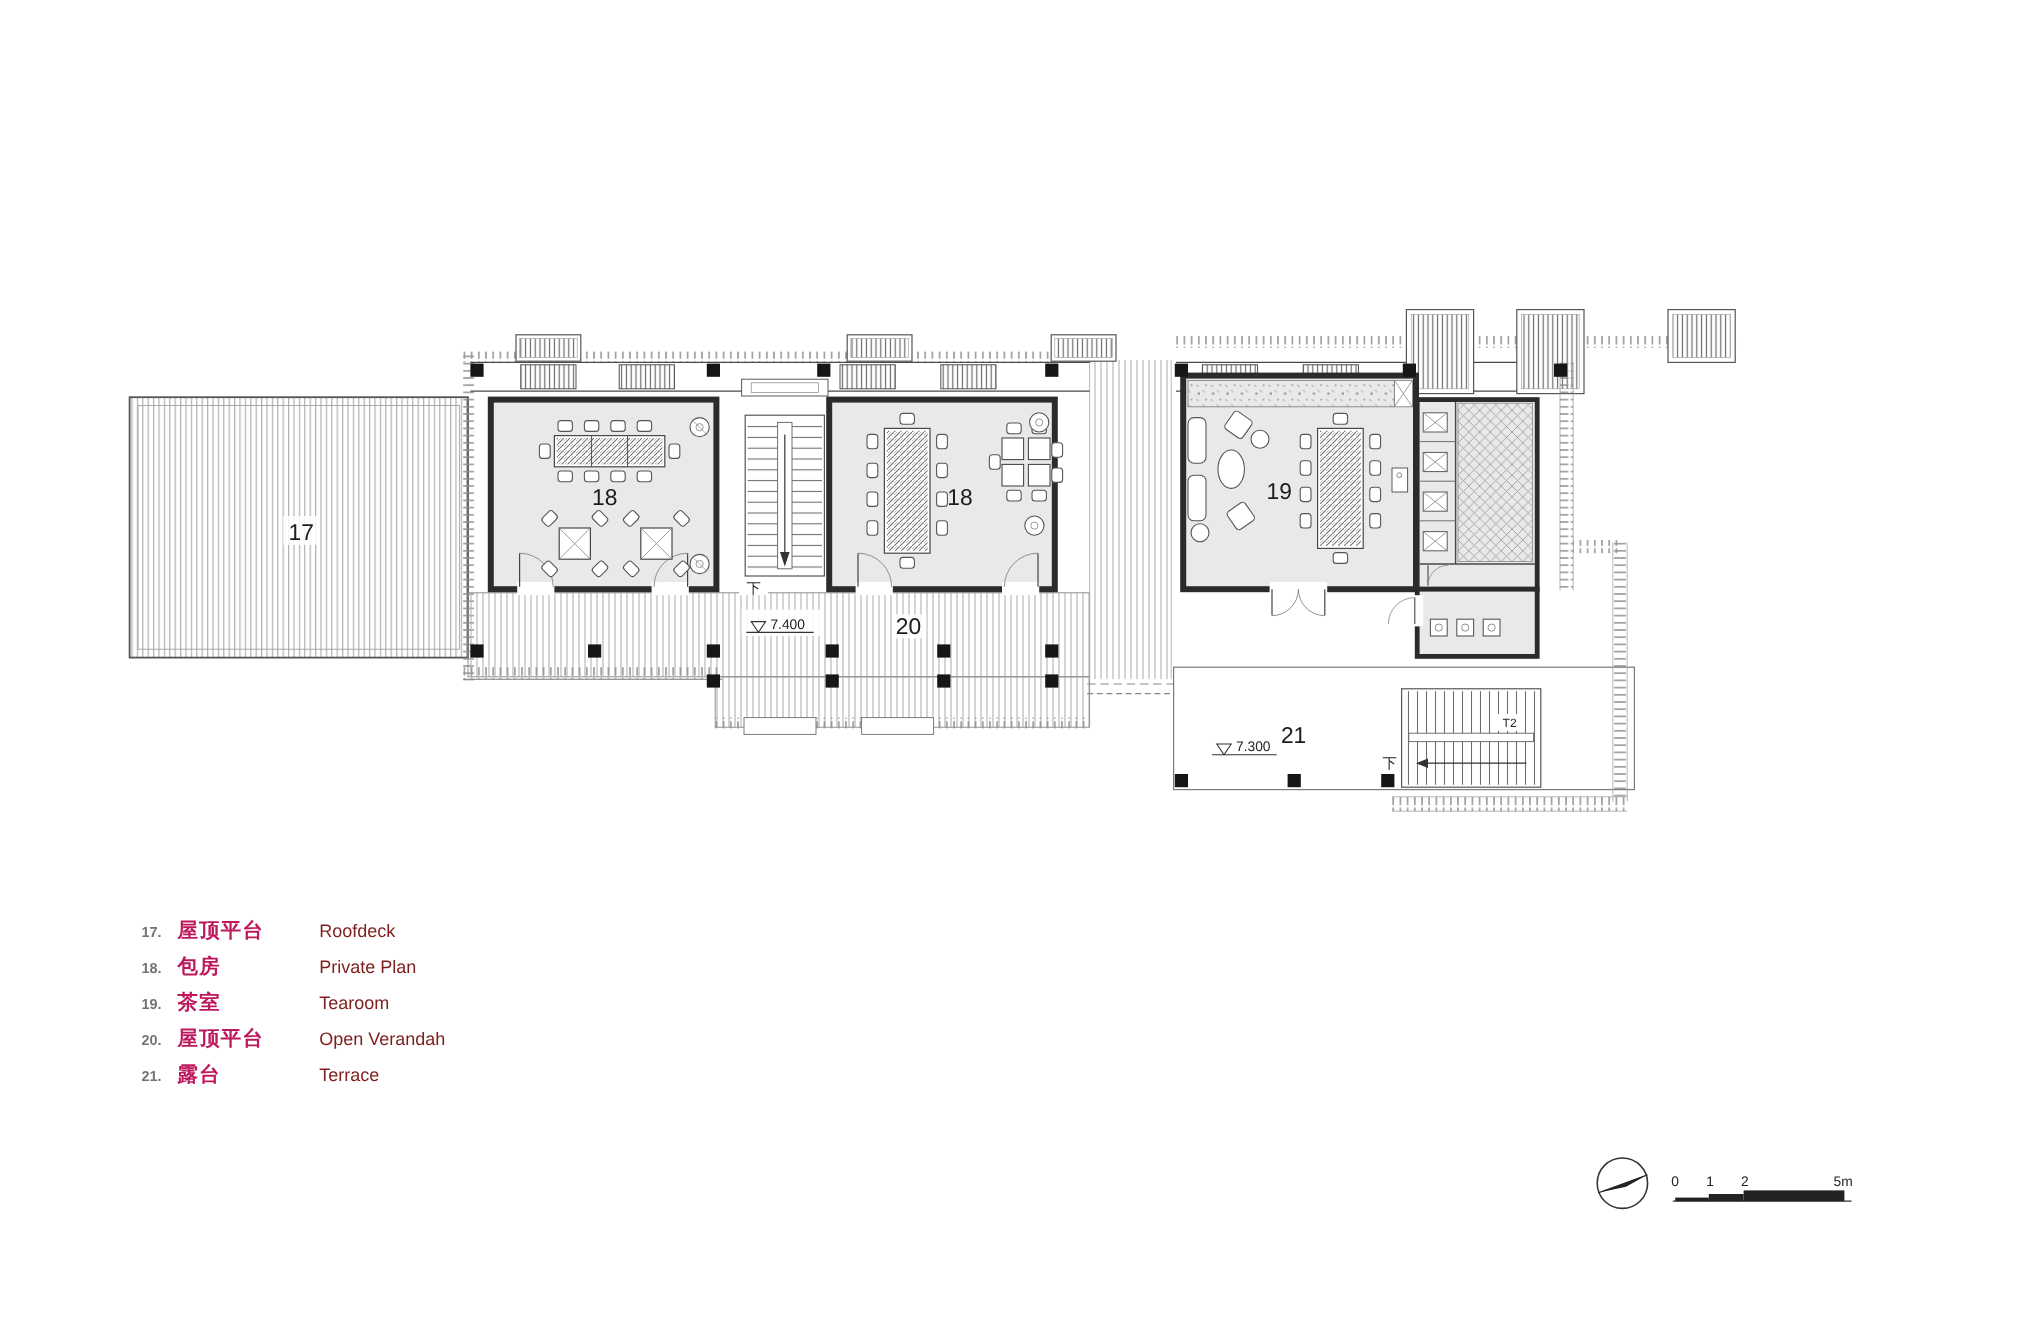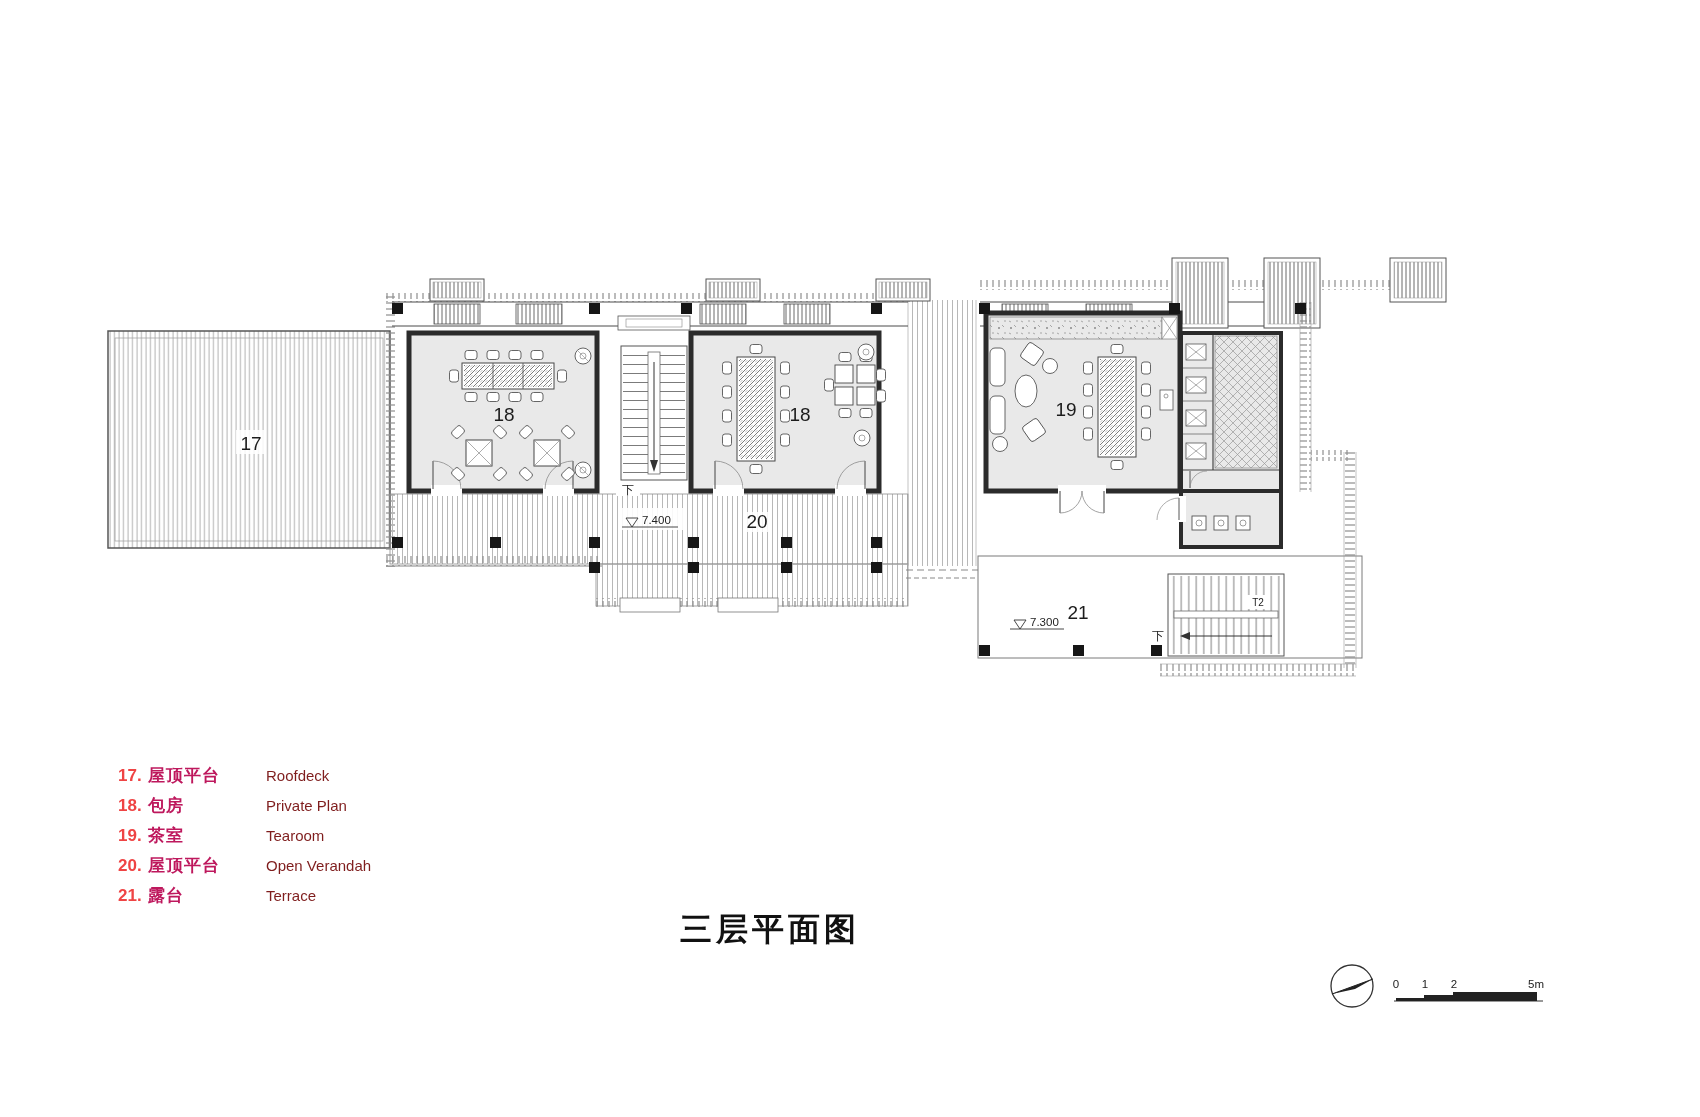--- a/index.html
+++ b/index.html
@@ -10,21 +10,21 @@
   
   .rm   {font:500 19px "Liberation Sans",sans-serif; fill:#1c1c1c; text-anchor:middle;}
   .lvl  {font:400 11.5px "Liberation Sans",sans-serif; fill:#222; text-anchor:start;}
   .cjk  {font:400 12px "Liberation Sans",sans-serif; fill:#222; text-anchor:middle;}
   .t2t  {font:400 10px "Liberation Sans",sans-serif; fill:#222; text-anchor:middle;}
   .tick {font:400 11.5px "Liberation Sans",sans-serif; fill:#222; text-anchor:middle;}
 
   
   .legend{position:absolute;left:118px;top:764px;}
   .legend-row{display:flex;align-items:baseline;height:30px;}
-  .l-num{width:30px;font-size:17px;font-weight:700;color:#ef4444;}
+  .l-num{width:30px;font-size:12px;font-weight:700;color:#737373;}
   .l-zh {width:92px;font-size:17px;font-weight:700;color:#be185d;letter-spacing:1px;white-space:nowrap;}
   .l-en {font-size:15px;color:#7f1d1d;padding-left:26px;white-space:nowrap;}
 
   
   .title-block{position:absolute;left:560px;top:908px;width:420px;text-align:center;}
   .title-zh{font-size:32px;font-weight:700;letter-spacing:4px;color:#111;}
   .title-en{font-size:26px;font-weight:400;color:#1a1a1a;margin-top:8px;}
 </style>
 </head>
 <body>
@@ -429,16 +429,15 @@
     <span class="l-en">Open Verandah</span>
   </div>
   <div class="legend-row">
     <span class="l-num">21.</span>
     <span class="l-zh">露台</span>
     <span class="l-en">Terrace</span>
   </div>
 </div>
 
 <div class="title-block">
-  <div class="title-zh">三层平面图</div>
 </div>
 
 </div>
 
 </body></html>

